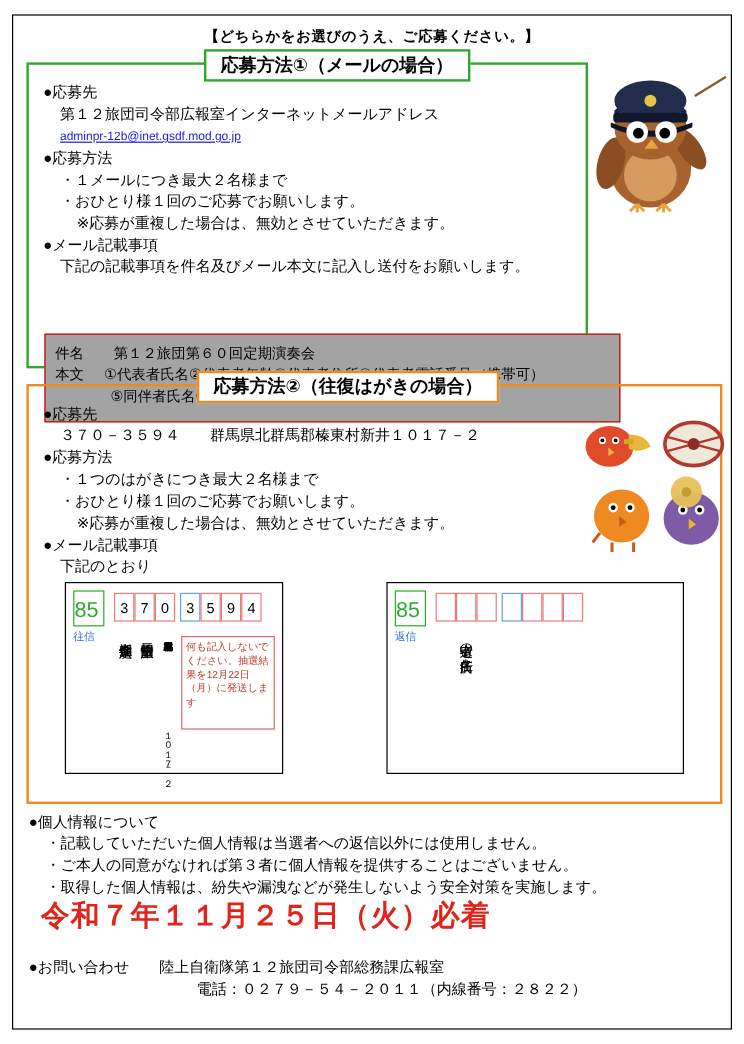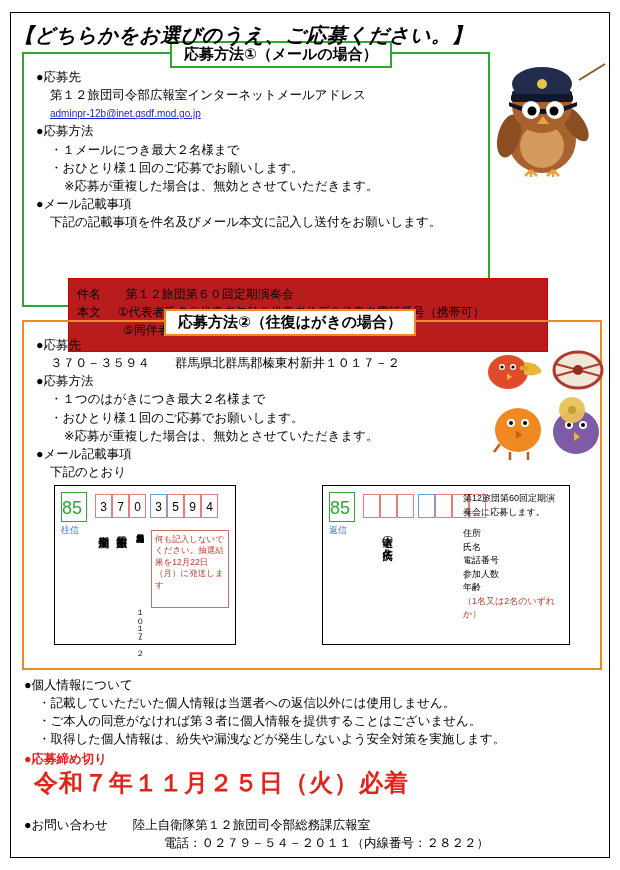--- a/index.html
+++ b/index.html
@@ -15,27 +15,26 @@
     position:absolute;left:0;top:0;width:620px;height:870px;
     box-sizing:border-box;
     padding:12px 14px;
   }
   .outer-frame{
     position:absolute;left:10px;top:12px;width:600px;height:846px;
     border:1px solid #000;box-sizing:border-box;
   }
   .title-line{
     position:relative;
-    text-align:left;
-    font-size:20px;
+    text-align:center;
+    font-size:12px;
     font-weight:bold;
     letter-spacing:0.5px;
     margin-top:10px;
     z-index:3;
-    font-style:italic;
   }
   
   .sec1{
     position:absolute;left:22px;top:52px;width:468px;height:255px;
     border:2px solid #2fa82f;box-sizing:border-box;
     z-index:2;
   }
   .sec1-head{
     position:absolute;left:146px;top:-13px;
     background:#fff;
@@ -66,24 +65,24 @@
   .ln{font-size:12.5px;line-height:1.45;white-space:nowrap;}
   .indent1{padding-left:14px;}
   .indent2{padding-left:28px;}
   .mail{
     color:#1a1ae0;text-decoration:underline;font-size:10px;
   }
   .s1body{position:absolute;left:12px;top:14px;width:560px;}
   .s2body{position:absolute;left:12px;top:14px;width:560px;}
   
   .redbox{
-    position:absolute;left:44px;top:224px;width:480px;height:74px;
+    position:absolute;left:13px;top:224px;width:480px;height:74px;
     border:1.5px solid #cc0000;box-sizing:border-box;
     padding:6px 8px;
-    background:#b91c1c;
+    background:#a3a3a3;
     z-index:4;
   }
   .redbox .ln{font-size:12px;line-height:1.5;}
   
   .cards{
     position:absolute;left:30px;top:163px;width:540px;height:165px;
   }
   .card{
     position:absolute;top:0;border:1.2px solid #000;box-sizing:border-box;background:#fff;
   }
@@ -261,30 +260,20 @@
           <div class="z"></div>
           <div class="z"></div>
           <div class="z"></div>
           <div class="z gap"></div>
           <div class="z"></div>
           <div class="z"></div>
           <div class="z"></div>
         </div>
         <div class="vert" style="position:absolute;left:58px;top:42px;">申込者の住所・氏名</div>
 
-        <div class="rt-note">
-          <div>第12旅団第60回定期演奏会に応募します。</div>
-          <div style="height:8px"></div>
-          <div>住所</div>
-          <div>氏名</div>
-          <div>電話番号</div>
-          <div>参加人数</div>
-          <div>年齢</div>
-          <div class="red">（1名又は2名のいずれか）</div>
-        </div>
       </div>
     </div>
   </div>
 
   <div class="mascot inst">
     <svg width="132" height="140" viewBox="0 0 132 140">
 
       <ellipse cx="28" cy="32" rx="20" ry="17" fill="#e04b2a"></ellipse>
       <circle cx="22" cy="27" r="3" fill="#fff"></circle>
         <circle cx="22" cy="27" r="1.6" fill="#000"></circle>
@@ -316,21 +305,20 @@
       <circle cx="92" cy="70" r="13" fill="#e7c15a" opacity="0.95"></circle>
       <circle cx="92" cy="70" r="4" fill="#c49c2f"></circle>
     </svg>
   </div>
 
   <div class="bottom">
     <div class="bullet">●個人情報について</div>
     <div class="ln indent1">・記載していただいた個人情報は当選者への返信以外には使用しません。</div>
     <div class="ln indent1">・ご本人の同意がなければ第３者に個人情報を提供することはございません。</div>
     <div class="ln indent1">・取得した個人情報は、紛失や漏洩などが発生しないよう安全対策を実施します。</div>
-    <div class="deadline" style="margin-top:2px">●応募締め切り</div>
     <div class="bigdate">令和７年１１月２５日（火）必着</div>
     <div class="bullet" style="margin-top:18px">
       <span>●お問い合わせ</span>
       <span style="display:inline-block;width:18px"></span>
       <span>陸上自衛隊第１２旅団司令部総務課広報室</span>
     </div>
     <div class="ln" style="padding-left:140px">電話：０２７９－５４－２０１１（内線番号：２８２２）</div>
   </div>
 
 </div>

